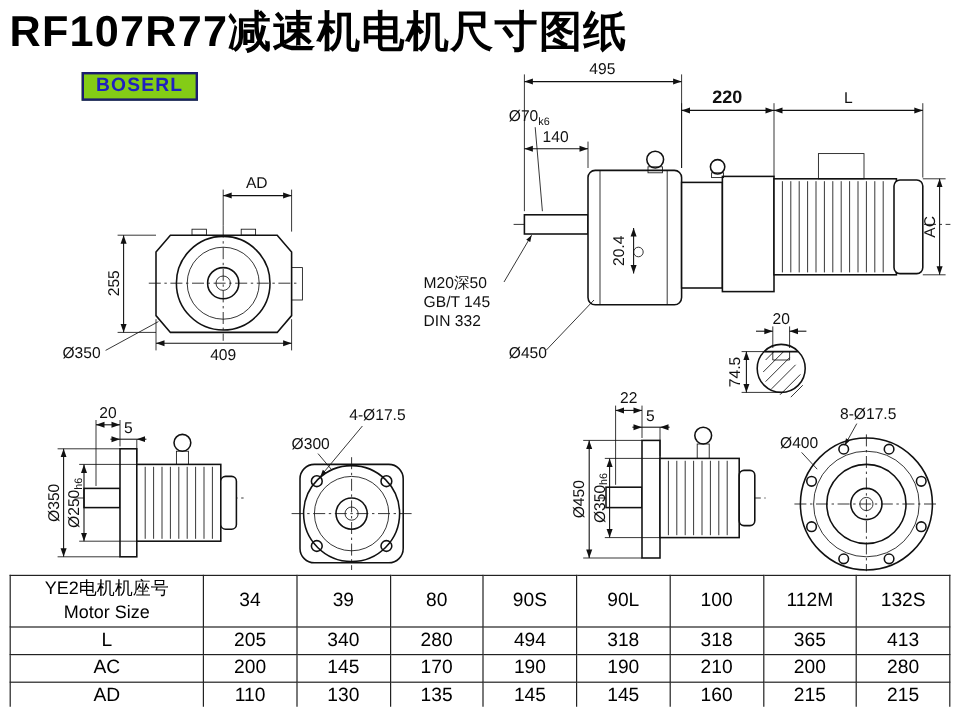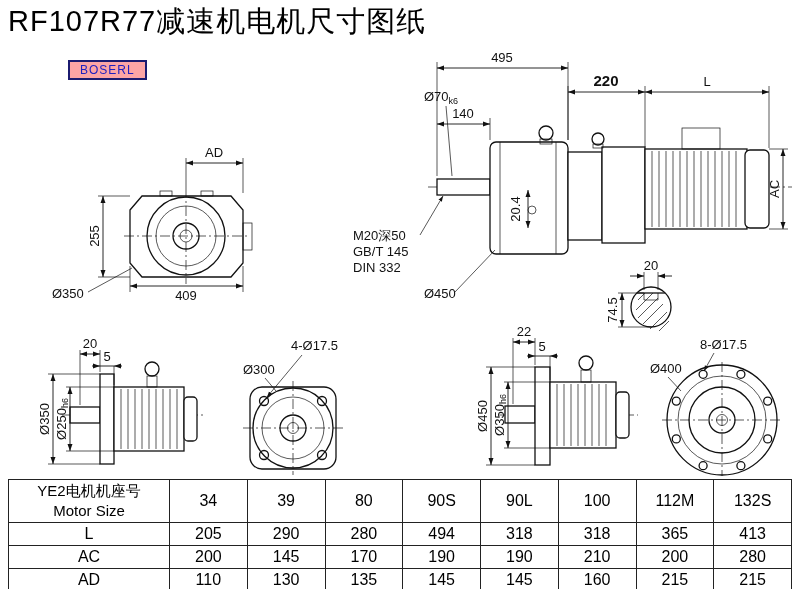--- a/index.html
+++ b/index.html
@@ -1,27 +1,27 @@
 <!DOCTYPE html>
 <html><head>
 <meta charset="utf-8">
 <style>
   html,body{margin:0;padding:0;}
   body{
     width:800px;height:589px;background:#ffffff;position:relative;overflow:hidden;
     font-family:"Liberation Sans",sans-serif;color:#111;
   }
   .page-title{
-    position:absolute;left:8px;top:2px;font-size:29px;font-weight:normal;
+    position:absolute;left:8px;top:2px;font-size:36px;font-weight:bold;
     letter-spacing:1px;color:#000;z-index:5;
   }
   .brand-box{
     position:absolute;left:68px;top:60px;border:2px solid #1b1b70;
-    color:#2020c0;font-weight:normal;font-size:12px;padding:1px 10px;
-    letter-spacing:1px;z-index:5;background:#fca5a5;
+    color:#2020c0;font-weight:bold;font-size:16px;padding:1px 10px;
+    letter-spacing:1px;z-index:5;background:#84cc16;
   }
   svg{position:absolute;left:0;top:0;}
   .ol{fill:#ffffff;stroke:#111;stroke-width:1.3;}
   .oln{fill:none;stroke:#111;stroke-width:1.3;}
   .th{fill:none;stroke:#111;stroke-width:0.7;}
   .dim{stroke:#111;stroke-width:0.9;fill:none;}
   .cl{stroke:#111;stroke-width:0.7;stroke-dasharray:10 3 2 3;fill:none;}
   text.t{font-family:"Liberation Sans",sans-serif;font-size:13px;fill:#111;}
   text.tb{font-size:15px;font-weight:bold;}
   .sub{font-size:9px;}
@@ -308,21 +308,21 @@
     <th>80</th>
     <th>90S</th>
     <th>90L</th>
     <th>100</th>
     <th>112M</th>
     <th>132S</th>
   </tr>
   <tr>
     <td>L</td>
     <td>205</td>
-    <td>290</td>
+    <td>340</td>
     <td>280</td>
     <td>494</td>
     <td>318</td>
     <td>318</td>
     <td>365</td>
     <td>413</td>
   </tr>
   <tr>
     <td>AC</td>
     <td>200</td>

